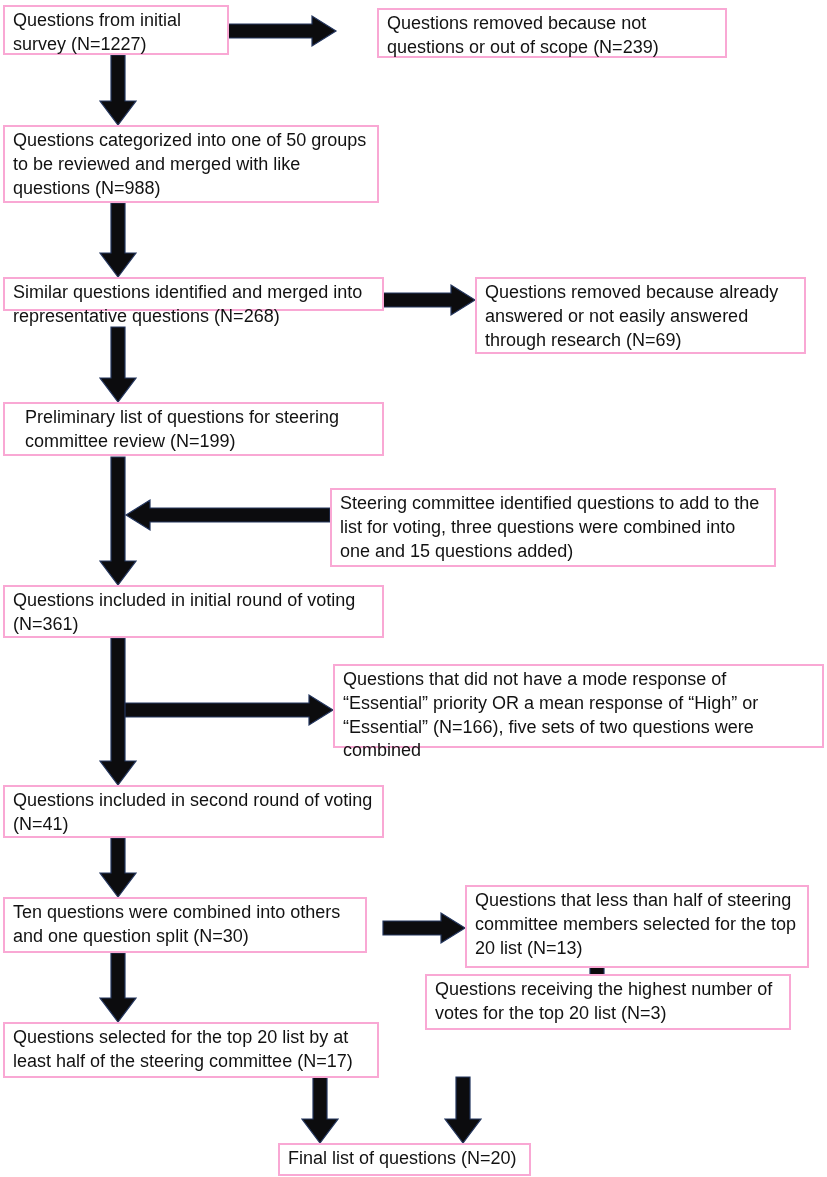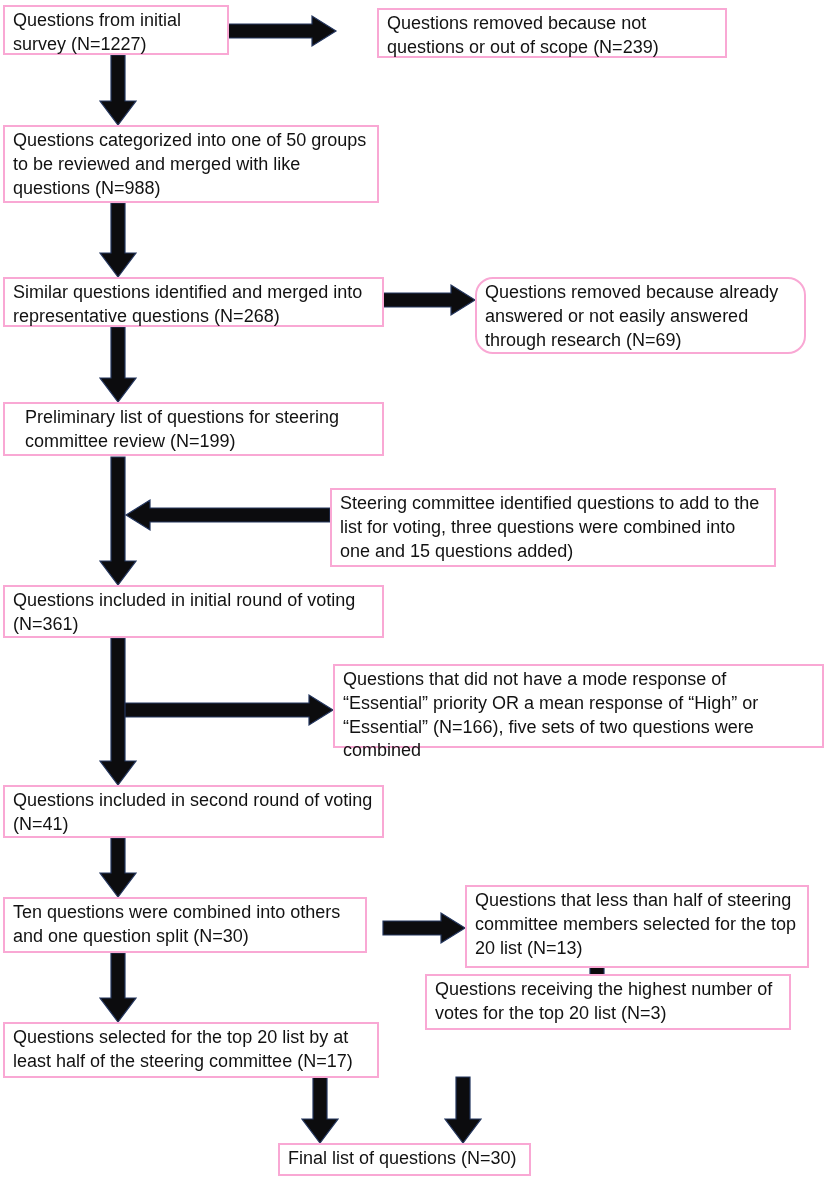--- a/index.html
+++ b/index.html
@@ -47,37 +47,37 @@
     <path class="arrow" d="M313,1077 L327,1077 L327,1119 L338,1119 L320,1143 L302,1119 L313,1119 Z"></path>
     <path class="arrow" d="M456,1077 L470,1077 L470,1119 L481,1119 L463,1143 L445,1119 L456,1119 Z"></path>
   </svg>
 
   <div class="node" style="left:3px;top:5px;width:226px;height:50px;">Questions from initial survey (N=1227)</div>
 
   <div class="node" style="left:336px;top:8px;width:350px;height:50px;margin-left:41px;">Questions removed because not questions or out of scope (N=239)</div>
 
   <div class="node" style="left:3px;top:125px;width:376px;height:78px;padding-left:8px;">Questions categorized into one of 50 groups to be reviewed and merged with like questions (N=988)</div>
 
-  <div class="node" style="left:3px;top:277px;width:381px;height:50px;">Similar questions identified and merged into representative questions (N=268)</div>
+  <div class="node" style="left:3px;top:277px;width:381px;height:34px;">Similar questions identified and merged into representative questions (N=268)</div>
 
-  <div class="node" style="left:475px;top:277px;width:331px;height:77px;border-radius:18px;">Questions removed because already answered or not easily answered through research (N=69)</div>
+  <div class="node" style="left:475px;top:277px;width:331px;height:77px;">Questions removed because already answered or not easily answered through research (N=69)</div>
 
   <div class="node" style="left:3px;top:402px;width:381px;height:54px;padding-left:20px;">Preliminary list of questions for steering committee review (N=199)</div>
 
   <div class="node" style="left:330px;top:480px;width:446px;height:79px;margin-top:8px;">Steering committee identified questions to add to the list for voting, three questions were combined into one and 15 questions added)</div>
 
   <div class="node" style="left:3px;top:585px;width:381px;height:53px;">Questions included in initial round of voting (N=361)</div>
 
   <div class="node" style="left:333px;top:664px;width:491px;height:84px;">Questions that did not have a mode response of “Essential” priority OR a mean response of “High” or “Essential” (N=166), five sets of two questions were combined</div>
 
   <div class="node" style="left:3px;top:785px;width:381px;height:53px;">Questions included in second round of voting (N=41)</div>
 
   <div class="node" style="left:3px;top:897px;width:364px;height:56px;">Ten questions were combined into others and one question split (N=30)</div>
 
   <div class="node" style="left:465px;top:885px;width:344px;height:83px;">Questions that less than half of steering committee members selected for the top 20 list (N=13)</div>
 
   <div class="node" style="left:3px;top:1022px;width:376px;height:56px;">Questions selected for the top 20 list by at least half of the steering committee (N=17)</div>
 
   <div class="node" style="left:425px;top:974px;width:366px;height:56px;">Questions receiving the highest number of votes for the top 20 list (N=3)</div>
 
-  <div class="node" style="left:278px;top:1143px;width:253px;height:33px;">Final list of questions (N=30)</div>
+  <div class="node" style="left:278px;top:1143px;width:253px;height:33px;">Final list of questions (N=20)</div>
 
 </div>
 
 </body></html>

